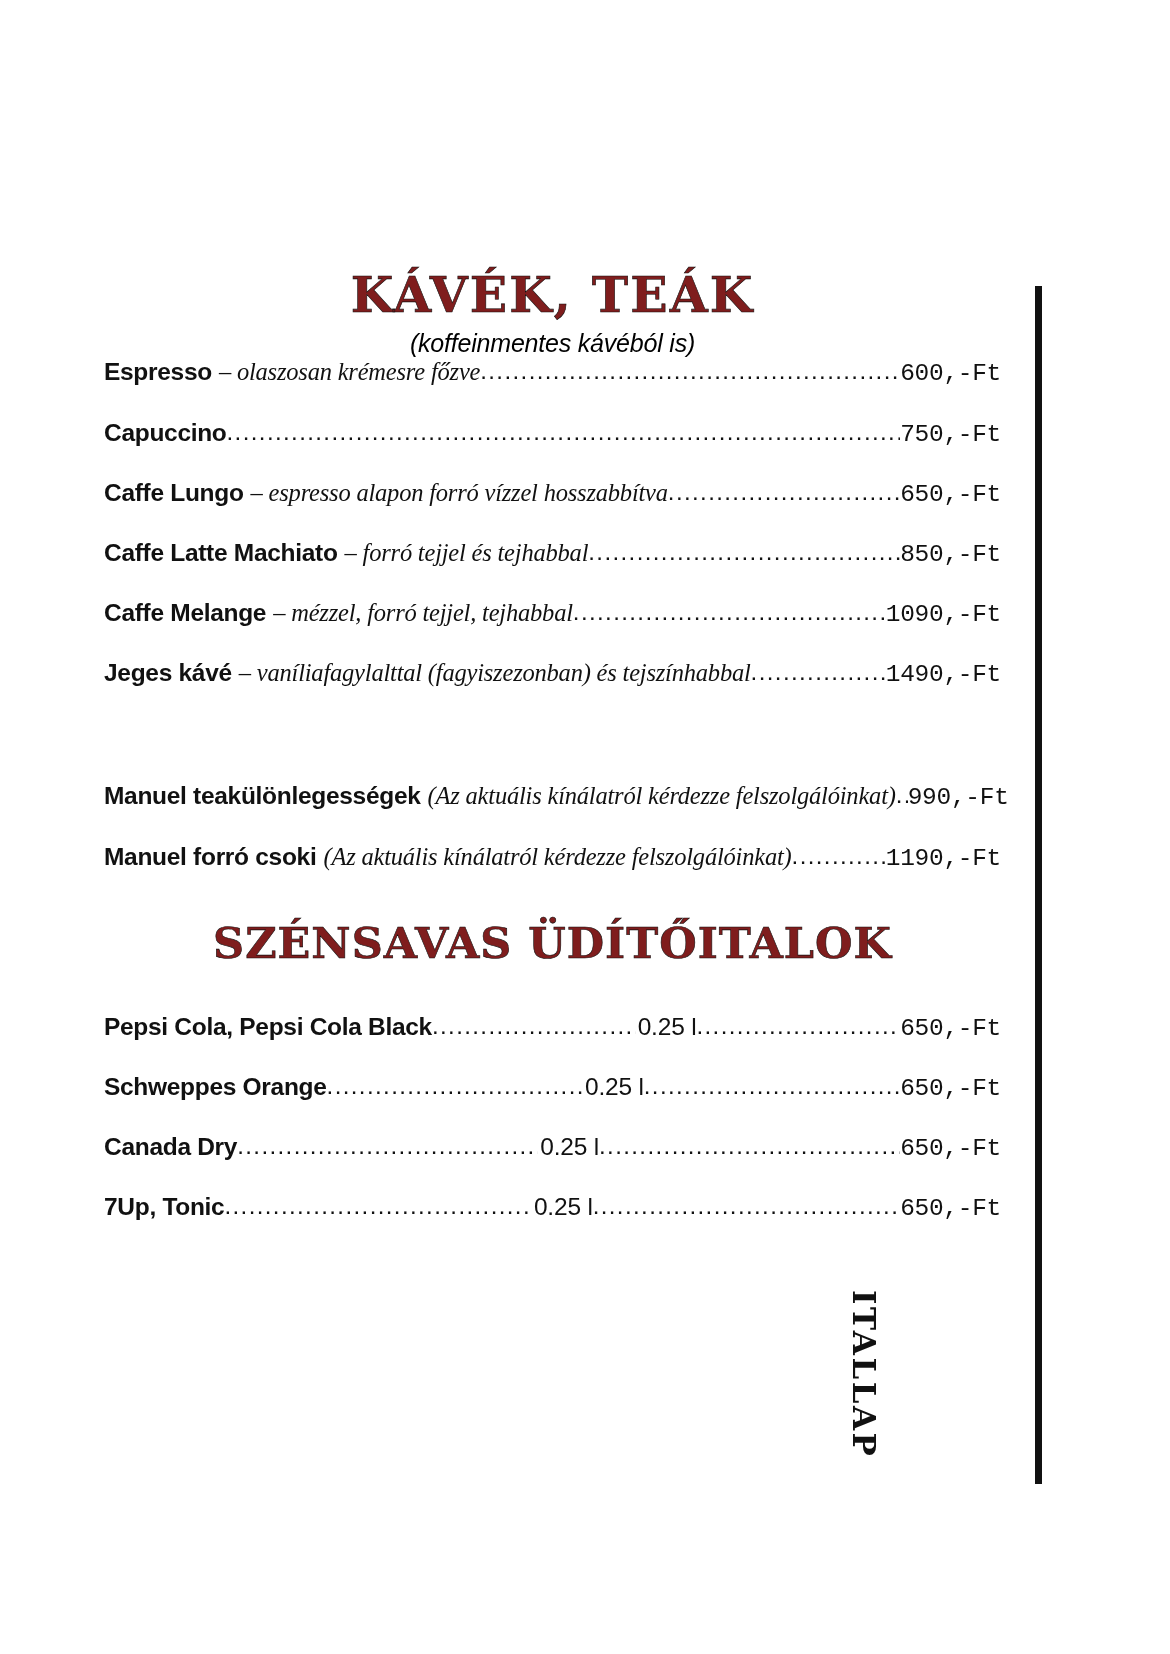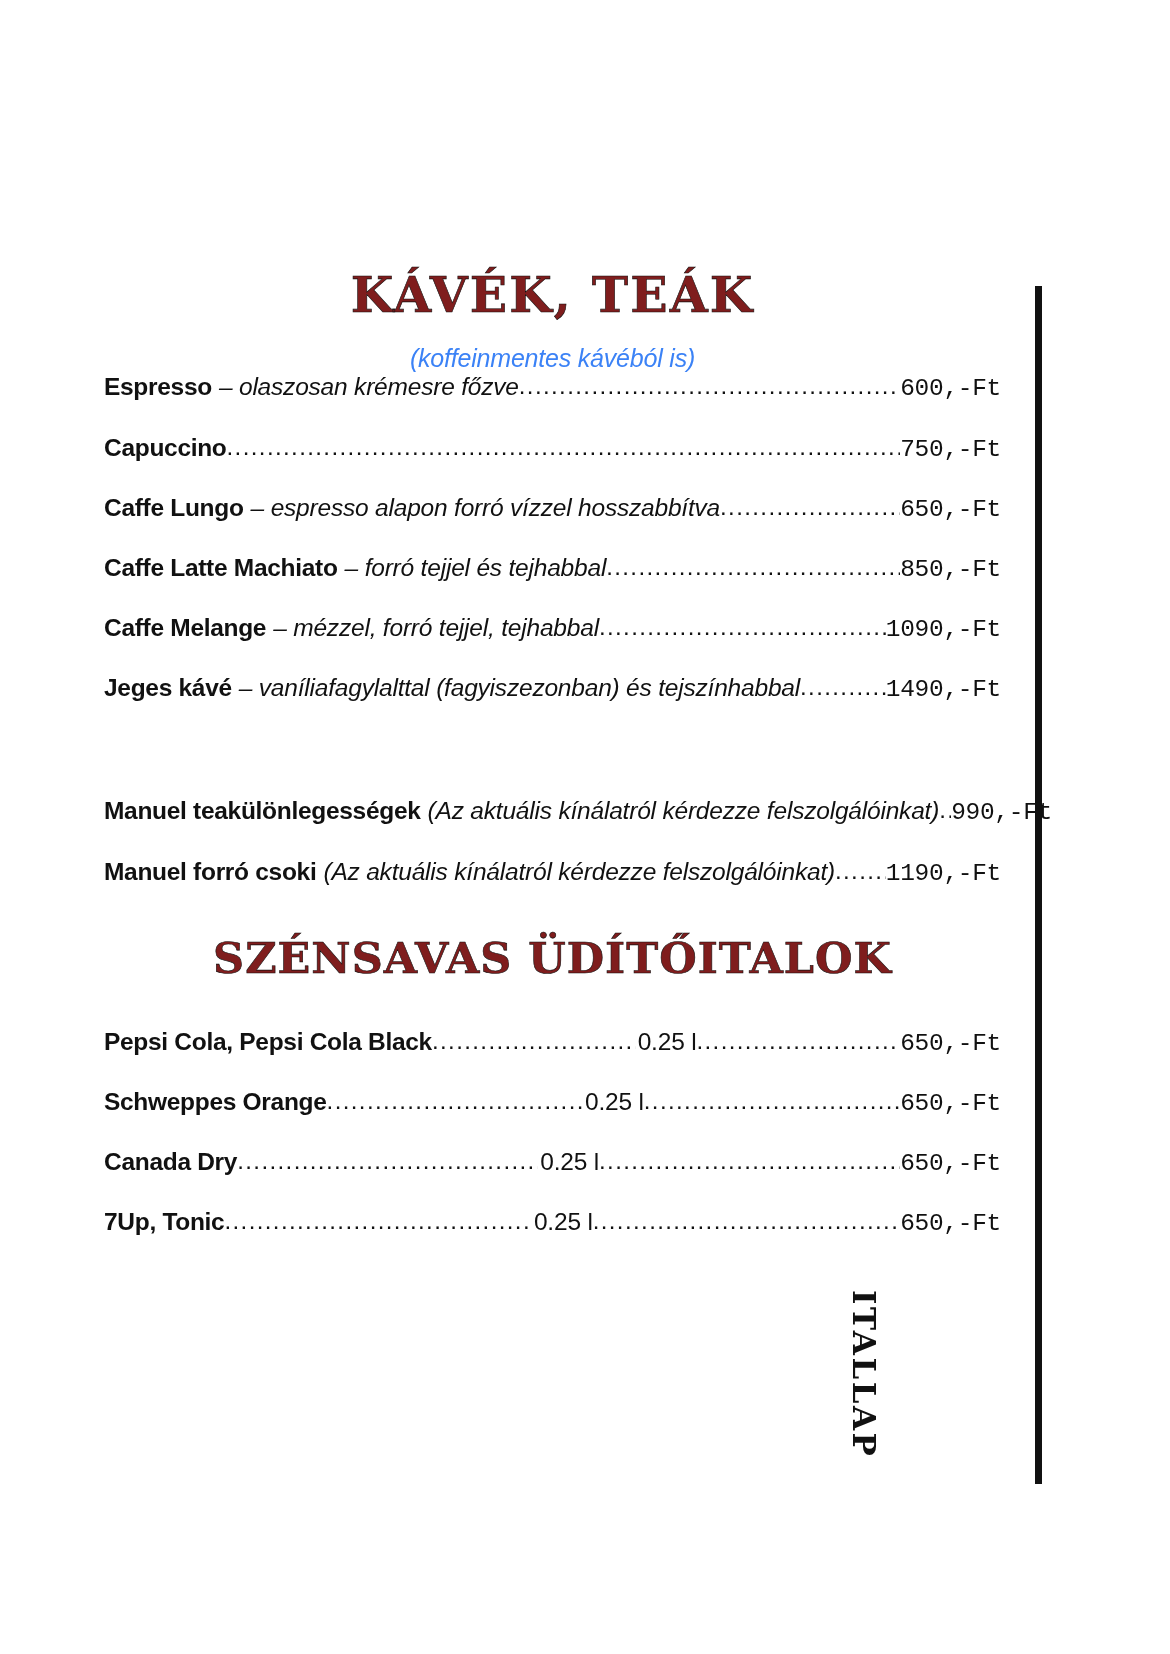--- a/index.html
+++ b/index.html
@@ -66,22 +66,22 @@
     -webkit-text-stroke: 0.6px #111111;
   }
   .section-title.second {
     font-size: 43px;
     letter-spacing: 1px;
   }
   .section-sub {
     text-align: center;
     font-style: italic;
     font-size: 25px;
-    color: #3b82f6;
-    margin: 23px 0 0 0;
+    color: #000000;
+    margin: 8px 0 0 0;
     letter-spacing: -0.2px;
   }
 
   .items {
   }
 
   .row {
     display: flex;
     align-items: baseline;
     width: 100%;
@@ -95,20 +95,21 @@
   .row .name {
     font-weight: 700;
     letter-spacing: -0.3px;
     flex: none;
   }
   .row .desc {
     font-style: italic;
     letter-spacing: -0.2px;
     flex: none;
     padding-left: 7px;
+    font-family: Liberation Serif, serif;
   }
   .row .dots {
     flex: 1 1 auto;
     min-width: 12px;
     overflow: hidden;
     white-space: nowrap;
     letter-spacing: 1.4px;
     font-size: 24px;
     position: relative;
     top: -1px;

